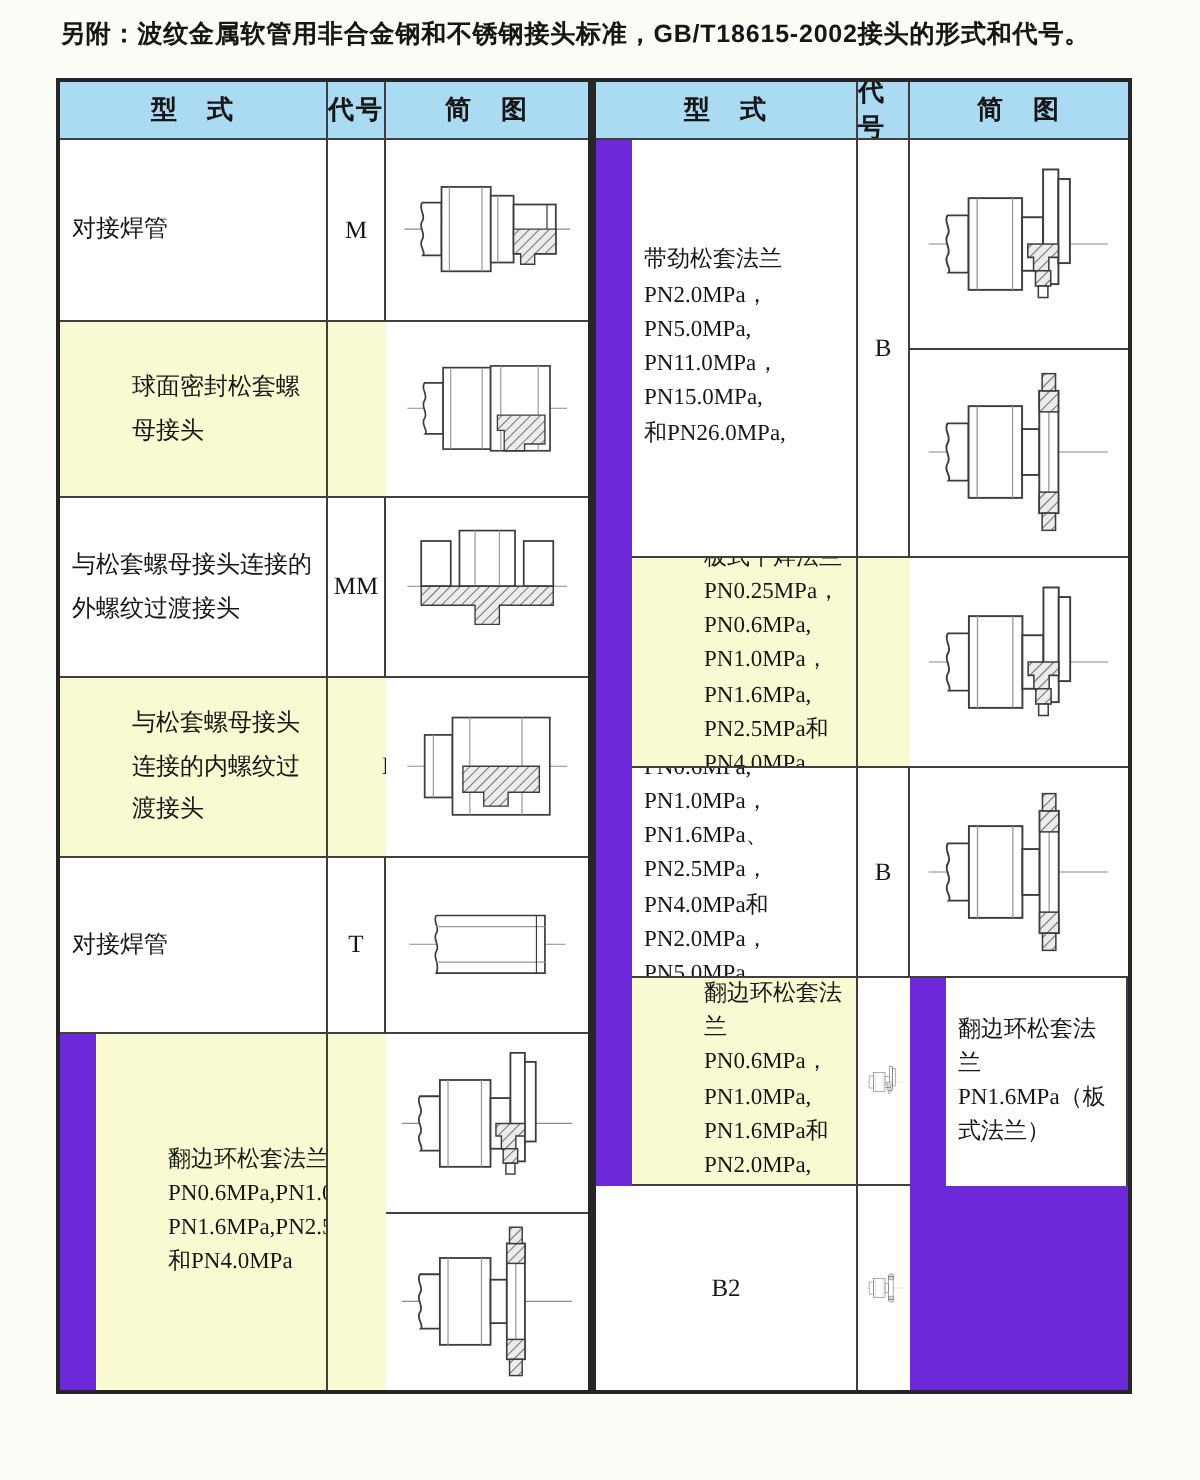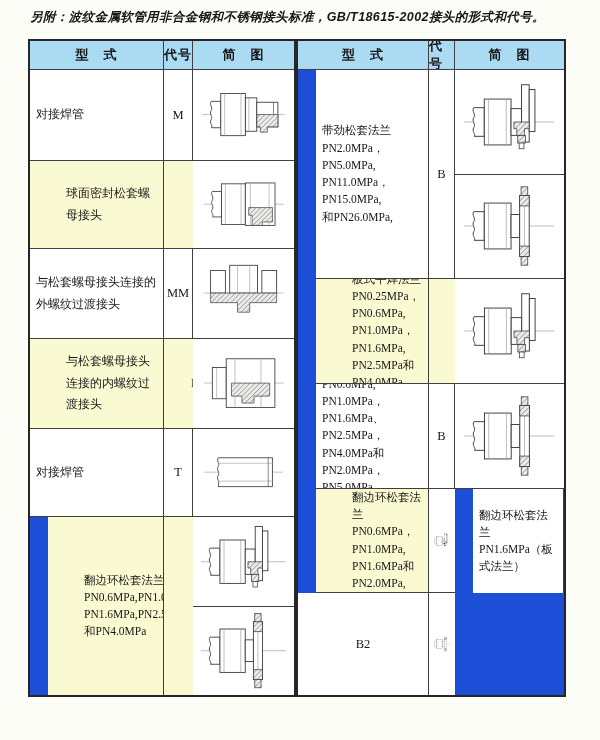--- a/index.html
+++ b/index.html
@@ -6,24 +6,23 @@
   body{
     width:600px;height:740px;position:relative;
     background:#fdfdf8;
     font-family:"Liberation Serif","DejaVu Serif",serif;
     color:#161616;
   }
   .title{
     position:absolute;top:9px;left:30px;width:556px;
     font-size:12.5px;font-weight:bold;letter-spacing:.4px;
     font-family:"Liberation Sans","DejaVu Sans",sans-serif;
-    font-style:italic;
   }
   .tbl{
-    position:absolute;display:grid;background:#1d4ed8;
+    position:absolute;display:grid;background:#6d28d9;
     border:2px solid var(--border,#262626);
   }
   #tblL{left:28px;top:39px;width:264px;height:654px;
     grid-template-columns:134px 29px 1fr;
     grid-template-rows:29px 91px 88px 90px 90px 88px 1fr;}
   #tblR{left:296px;top:39px;width:266px;height:654px;
     grid-template-columns:131px 26px 1fr;
     grid-template-rows:29px 209px 105px 105px 104px 1fr;}
   .cell{
     border-right:1px solid #3f3f3f;border-bottom:1px solid #3f3f3f;

